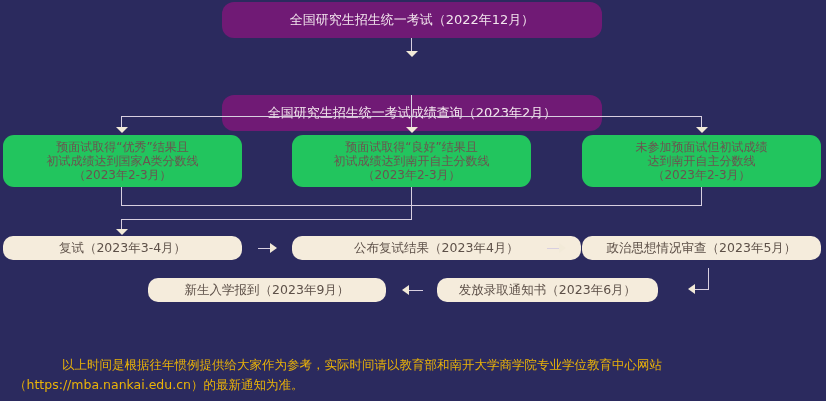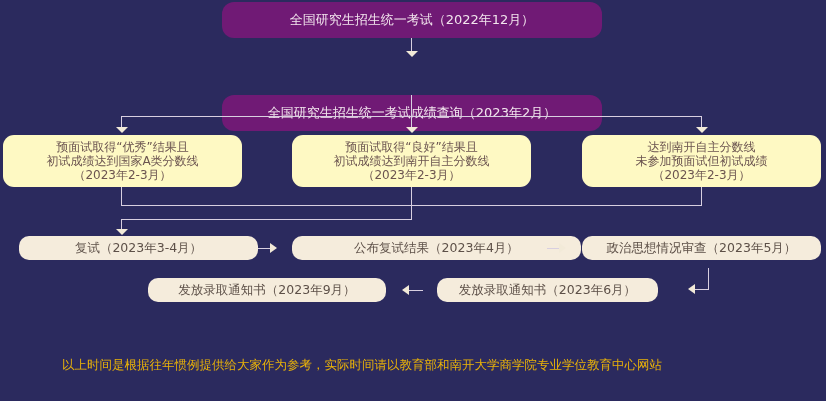--- a/index.html
+++ b/index.html
@@ -4,21 +4,21 @@
 <style>
   html, body { margin: 0; padding: 0; }
   body {
     width: 826px; height: 401px; overflow: hidden;
     background: #2b2a5e;
     font-family: "DejaVu Sans", "Liberation Sans", sans-serif;
     position: relative;
   }
   .box { position: absolute; box-sizing: border-box; display: flex; align-items: center; justify-content: center; text-align: center; }
   .mag { background: #701a75; color: #f3e6ee; border-radius: 12px; font-size: 13px; }
-  .peach { background: #fef9c3; color: #6b5450; border-radius: 11px; font-size: 12px; line-height: 14px; flex-direction: column; }
+  .peach { background: #22c55e; color: #6b5450; border-radius: 11px; font-size: 12px; line-height: 14px; flex-direction: column; }
   .cream { background: #f5ecdc; color: #5d5048; border-radius: 10px; font-size: 12.5px; }
   .line { position: absolute; background: #d8cfe0; }
   .arrow-down { position: absolute; width: 0; height: 0; border-left: 6px solid transparent; border-right: 6px solid transparent; border-top: 6px solid #f2ead8; }
   .arrow-right { position: absolute; width: 0; height: 0; border-top: 5px solid transparent; border-bottom: 5px solid transparent; border-left: 7px solid #f2ead8; }
   .arrow-left { position: absolute; width: 0; height: 0; border-top: 5px solid transparent; border-bottom: 5px solid transparent; border-right: 7px solid #f2ead8; }
   .note { position: absolute; left: 14px; top: 355px; width: 800px; color: #eab308; font-size: 12.5px; line-height: 20px; }
   .note .p1 { padding-left: 48px; display: block; }
   .note .p2 { display: block; }
 </style>
 </head>
@@ -46,58 +46,59 @@
   <span>预面试取得“优秀”结果且</span>
   <span>初试成绩达到国家A类分数线</span>
   <span>（2023年2-3月）</span>
 </div>
 <div class="box peach" style="left:292px; top:135px; width:239px; height:52px;">
   <span>预面试取得“良好”结果且</span>
   <span>初试成绩达到南开自主分数线</span>
   <span>（2023年2-3月）</span>
 </div>
 <div class="box peach" style="left:582px; top:135px; width:239px; height:52px;">
+  <span>未参加预面试但初试成绩</span>
   <span>达到南开自主分数线</span>
-  <span>未参加预面试但初试成绩</span>
   <span>（2023年2-3月）</span>
 </div>
 
 <div class="line" style="left:121px; top:187px; width:1px; height:18px;"></div>
 <div class="line" style="left:121px; top:205px; width:581px; height:1px;"></div>
 <div class="line" style="left:701px; top:187px; width:1px; height:18px;"></div>
 <div class="line" style="left:411px; top:187px; width:1px; height:33px;"></div>
 <div class="line" style="left:121px; top:219px; width:291px; height:1px;"></div>
 <div class="line" style="left:121px; top:219px; width:1px; height:10px;"></div>
 <div class="arrow-down" style="left:116px; top:229px;"></div>
 
-<div class="box cream" style="left:3px; top:236px; width:239px; height:24px;margin-left:16px;">
+<div class="box cream" style="left:3px; top:236px; width:239px; height:24px;">
   <span>复试（2023年3-4月）</span>
 </div>
 <div class="line" style="left:258px; top:248px; width:12px; height:1px;"></div>
 <div class="arrow-right" style="left:270px; top:243px;"></div>
 
 <div class="box cream" style="left:292px; top:236px; width:289px; height:24px;">
   <span>公布复试结果（2023年4月）</span>
 </div>
 <div class="line" style="left:547px; top:248px; width:12px; height:1px;"></div>
 <div class="arrow-right" style="left:559px; top:243px;"></div>
 
 <div class="box cream" style="left:582px; top:236px; width:239px; height:24px;">
   <span>政治思想情况审查（2023年5月）</span>
 </div>
 
 <div class="line" style="left:708px; top:268px; width:1px; height:22px;"></div>
 <div class="line" style="left:694px; top:289px; width:15px; height:1px;"></div>
 <div class="arrow-left" style="left:688px; top:284px;"></div>
 
 <div class="box cream" style="left:148px; top:278px; width:238px; height:24px;">
-  <span>发放录取通知书（2023年9月）</span>
+  <span>新生入学报到（2023年9月）</span>
 </div>
 <div class="line" style="left:408px; top:290px; width:15px; height:1px;"></div>
 <div class="arrow-left" style="left:402px; top:285px;"></div>
 
 <div class="box cream" style="left:437px; top:278px; width:221px; height:24px;">
   <span>发放录取通知书（2023年6月）</span>
 </div>
 
 <div class="note">
   <span class="p1">以上时间是根据往年惯例提供给大家作为参考，实际时间请以教育部和南开大学商学院专业学位教育中心网站</span>
+  <span class="p2">（https://mba.nankai.edu.cn）的最新通知为准。</span>
 </div>
 
 </body></html>

